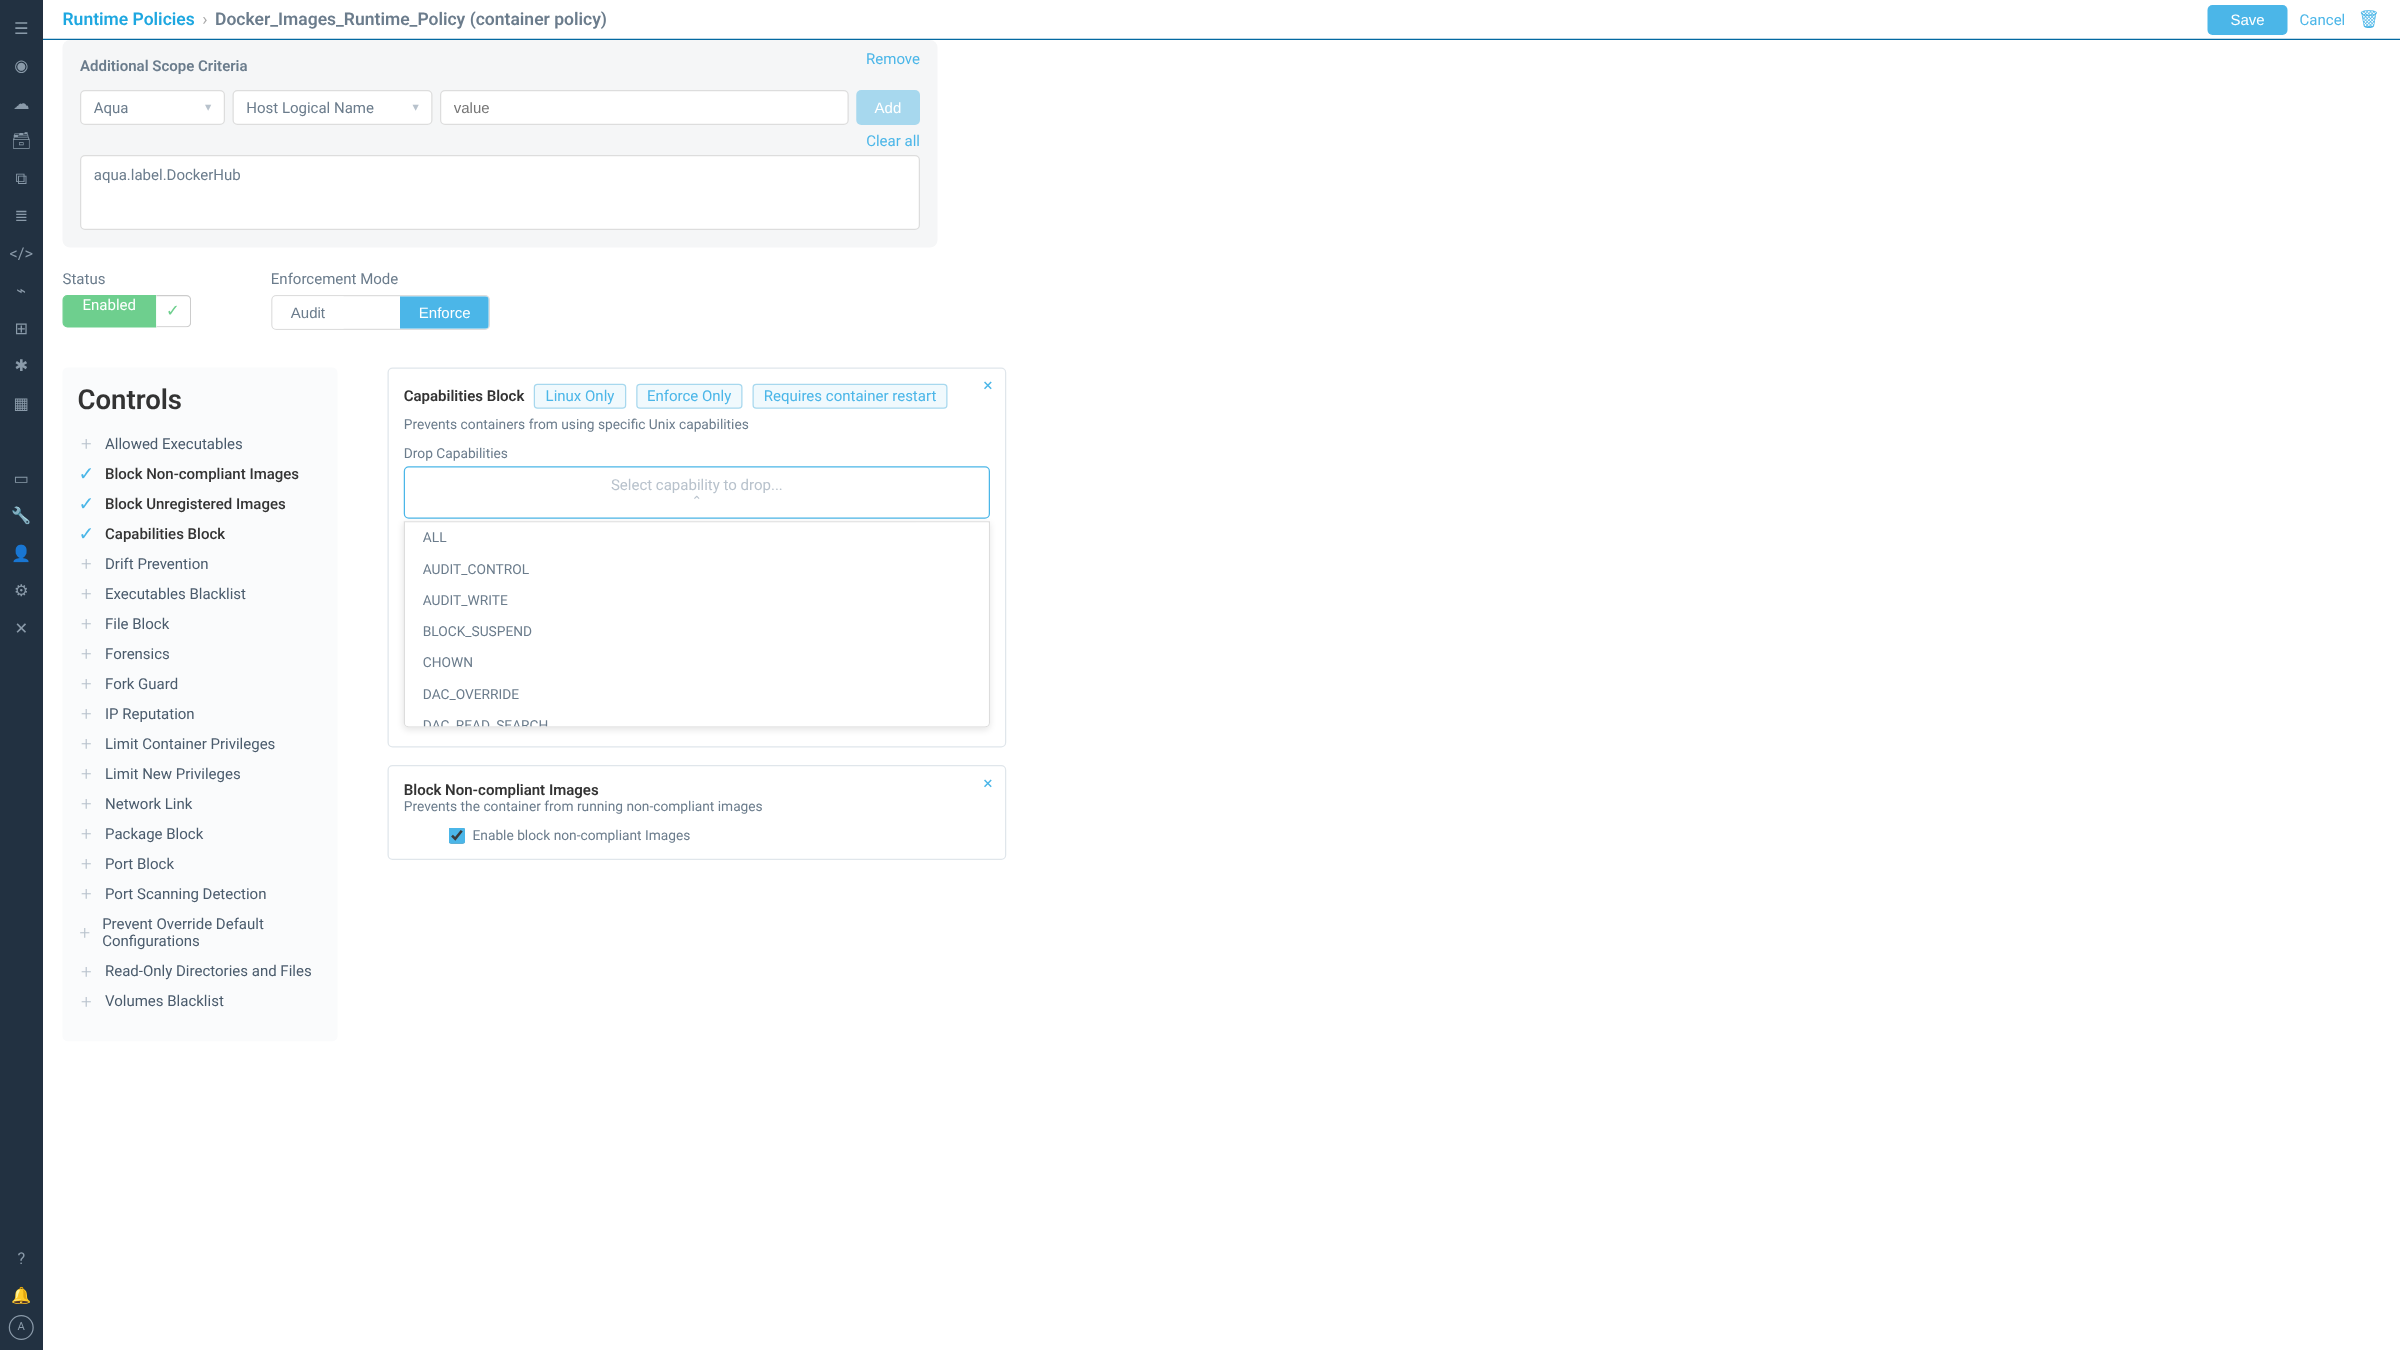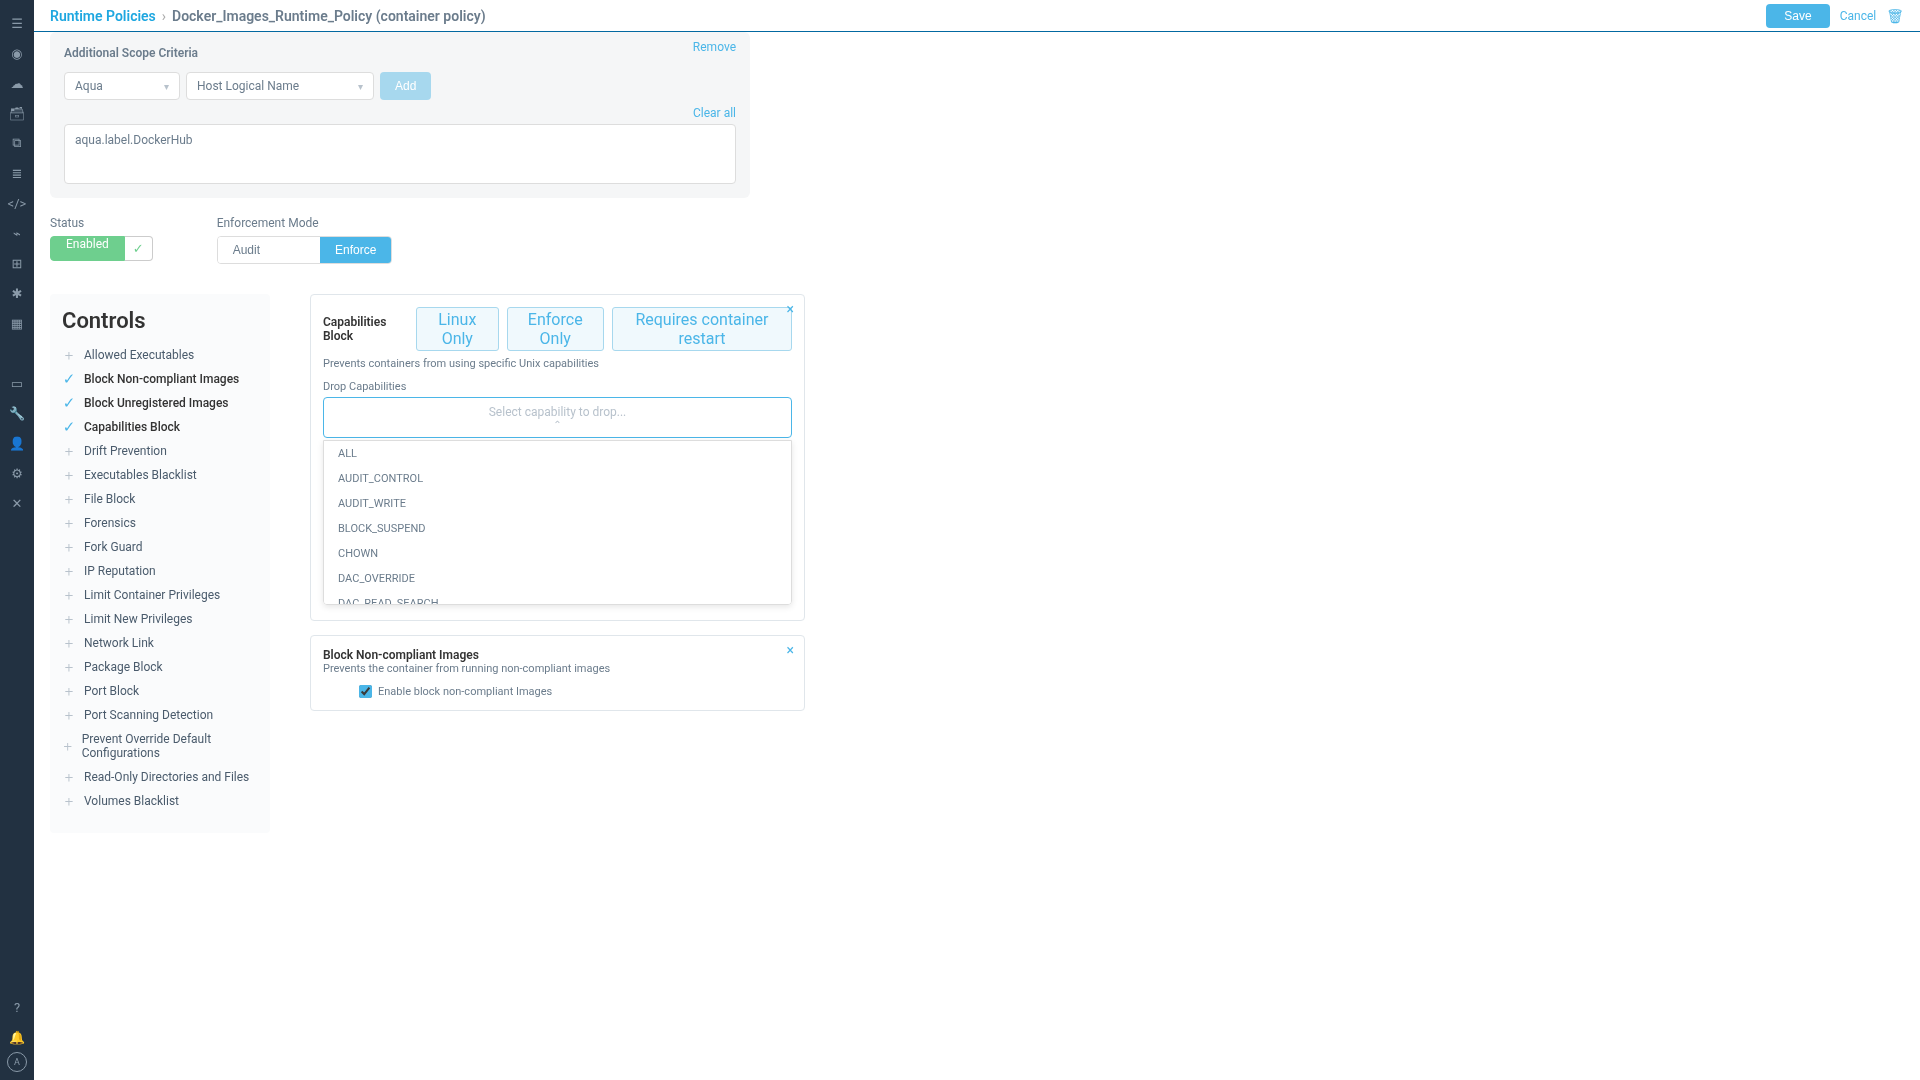--- a/index.html
+++ b/index.html
@@ -25,21 +25,21 @@
 
 .main { margin-left: 34px; padding-top: 32px; padding-left: 16px; padding-right: 16px; padding-bottom: 30px; }
 
 
 .scope-card { background: #f5f6f7; border-radius: 6px; padding: 14px; width: 700px; margin-bottom: 18px; position: relative; }
 .scope-card .scope-title { font-size: 12px; font-weight: 600; color: #6b7c8c; margin-bottom: 12px; }
 .scope-card .remove-link { position: absolute; right: 14px; top: 8px; color: #4bb6e8; font-size: 12px; cursor: pointer; }
 .scope-row { display: flex; gap: 6px; align-items: center; margin-bottom: 6px; }
 .select-box { background: #fff; border: 1px solid #ddd; border-radius: 4px; padding: 6px 10px; font-size: 12px; color: #6b7c8c; display: flex; align-items: center; justify-content: space-between; cursor: pointer; }
 .select-box.sm { width: 116px; }
-.select-box.md { width: 188px; }
+.select-box.md { width: 160px; }
 .input-text { background: #fff; border: 1px solid #ddd; border-radius: 4px; padding: 6px 10px; font-size: 12px; color: #6b7c8c; flex: 1; }
 .btn-add { background: #a7d8ee; color: #fff; border: none; border-radius: 4px; padding: 7px 15px; font-size: 12px; cursor: pointer; }
 .clear-link { text-align: right; color: #4bb6e8; font-size: 12px; cursor: pointer; margin-bottom: 4px; }
 .tgt-box { background: #fff; border: 1px solid #ddd; border-radius: 4px; padding: 8px 10px; min-height: 60px; font-size: 12px; color: #6b7c8c; }
 
 
 .status-row { display: flex; gap: 64px; margin-bottom: 30px; }
 .status-block .label { font-size: 12px; color: #6b7c8c; margin-bottom: 6px; }
 .status-toggle { display: flex; }
 .status-toggle .enabled-btn { background: #6ecf8e; color: #fff; padding: 0 15px; border-radius: 4px 0 0 4px; font-size: 12px; border: 1px solid #6ecf8e; }
@@ -58,21 +58,21 @@
 .control-item .ci-icon { width: 14px; height: 14px; display: inline-flex; align-items: center; justify-content: center; font-size: 15px; color: #b8c2cc; font-weight: 300; }
 .control-item.checked .ci-icon { color: #4bb6e8; }
 .control-item.checked .ci-label { color: #333; font-weight: 500; }
 
 
 .details-col { width: 495px; }
 .card { border: 1px solid #e0e6eb; border-radius: 4px; padding: 12px; margin-bottom: 14px; position: relative; background: #fff; }
 .card .close-x { position: absolute; right: 10px; top: 6px; color: #4bb6e8; font-size: 14px; cursor: pointer; }
 .card .card-header { display: flex; align-items: center; gap: 8px; margin-bottom: 6px; }
 .card .card-title { font-size: 12px; font-weight: 600; color: #333; }
-.badge { font-size: 16px; padding: 2px 8px; border-radius: 3px; text-align: center; }
+.badge { font-size: 12px; padding: 2px 8px; border-radius: 3px; }
 .badge.blue-outline { color: #4bb6e8; border: 1px solid #a7d8ee; background: #f0f9fd; }
 .card .card-desc { font-size: 11px; color: #6b7c8c; margin-bottom: 10px; }
 .field-label { font-size: 11px; color: #6b7c8c; margin-bottom: 4px; }
 .select-open { border: 1px solid #4bb6e8; border-radius: 4px; padding: 7px 10px; font-size: 12px; color: #b8c2cc; position: relative; cursor: pointer; display: flex; justify-content: space-between; align-items: center; flex-direction: column; }
 .dropdown-list { position: absolute; top: 100%; left: 0; right: 0; background: #fff; border: 1px solid #ddd; border-radius: 0 0 4px 4px; box-shadow: 0 2px 6px rgba(0,0,0,0.1); z-index: 20; max-height: 165px; overflow-y: auto; margin-top: 2px; }
 .dropdown-list .dd-item { padding: 6px 14px; font-size: 11px; color: #6b7c8c; cursor: pointer; }
 .dropdown-wrapper { position: relative; margin-bottom: 170px; }
 .checkbox-row { display: flex; align-items: center; gap: 6px; font-size: 11px; color: #6b7c8c; padding-left: 36px; }
 .checkbox-row input { accent-color: #4bb6e8; }
 
@@ -125,20 +125,21 @@
     <span class="remove-link">Remove</span>
     <div class="scope-row">
       <div class="select-box sm">
         <span>Aqua</span>
         <span class="chevron">▾</span>
       </div>
       <div class="select-box md">
         <span>Host Logical Name</span>
         <span class="chevron">▾</span>
       </div>
+      <input class="input-text" placeholder="value" style="">
       <button class="btn-add">Add</button>
     </div>
     <div class="clear-link">Clear all</div>
     <div class="tgt-box">aqua.label.DockerHub</div>
   </div>
 
   <div class="status-row">
     <div class="status-block">
       <div class="label">Status</div>
       <div class="status-toggle">

